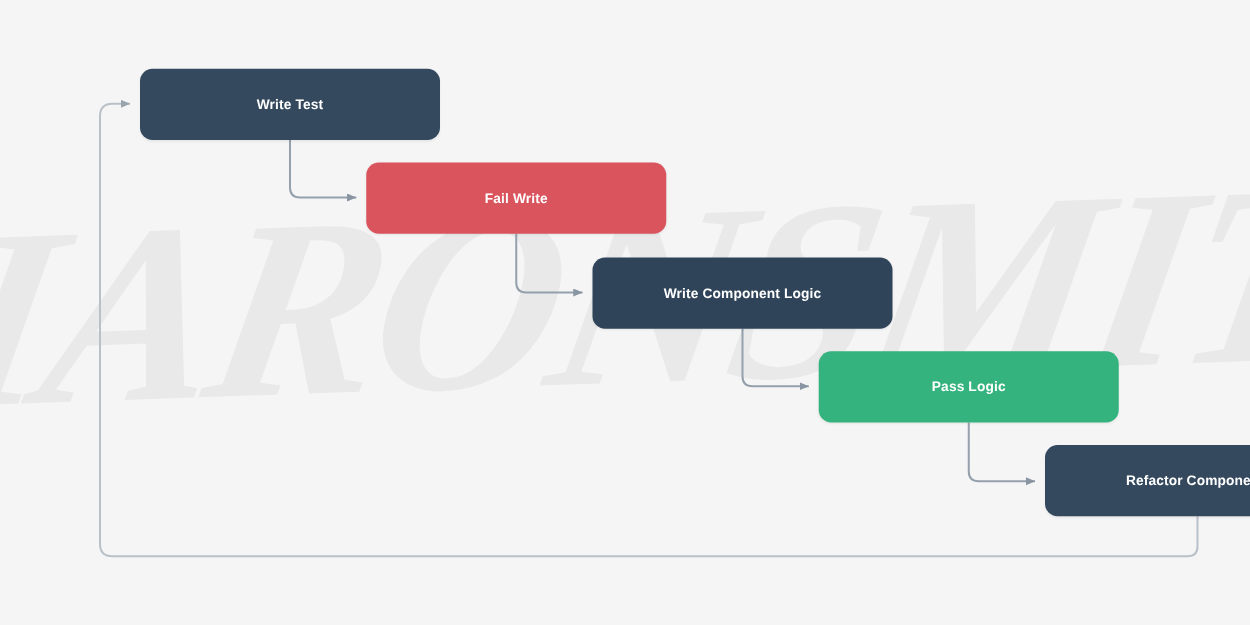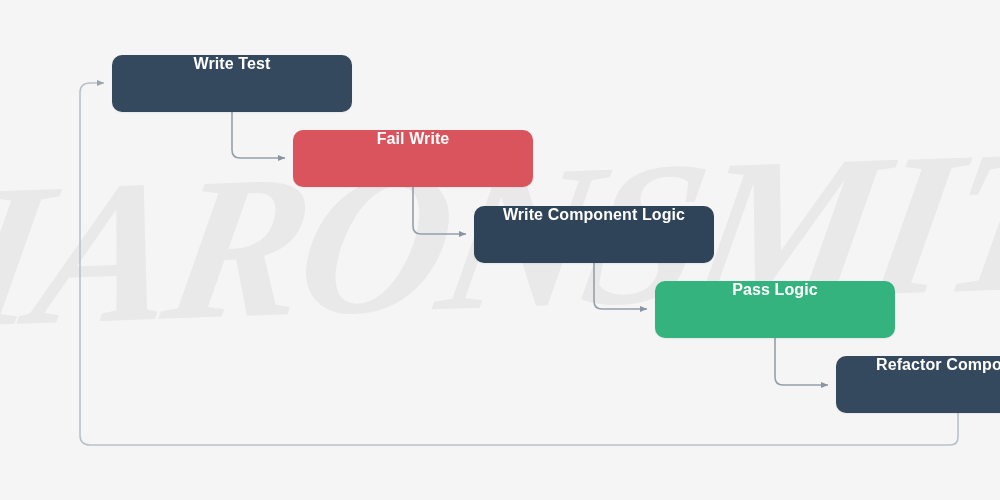--- a/index.html
+++ b/index.html
@@ -55,23 +55,24 @@
     stroke-width: 1.6;
   }
 
   
   .node {
     position: absolute;
     box-sizing: border-box;
     height: 57px;
     border-radius: 10px;
     display: flex;
+    align-items: center;
     justify-content: center;
     color: #ffffff;
-    font-size: 16px;
+    font-size: 11px;
     font-weight: 700;
     letter-spacing: .1px;
     white-space: nowrap;
     z-index: 2;
     box-shadow: 0 1px 2px rgba(0,0,0,.06);
   }
   .node .node-label { pointer-events: none; }
 </style>
 </head>
 <body>

